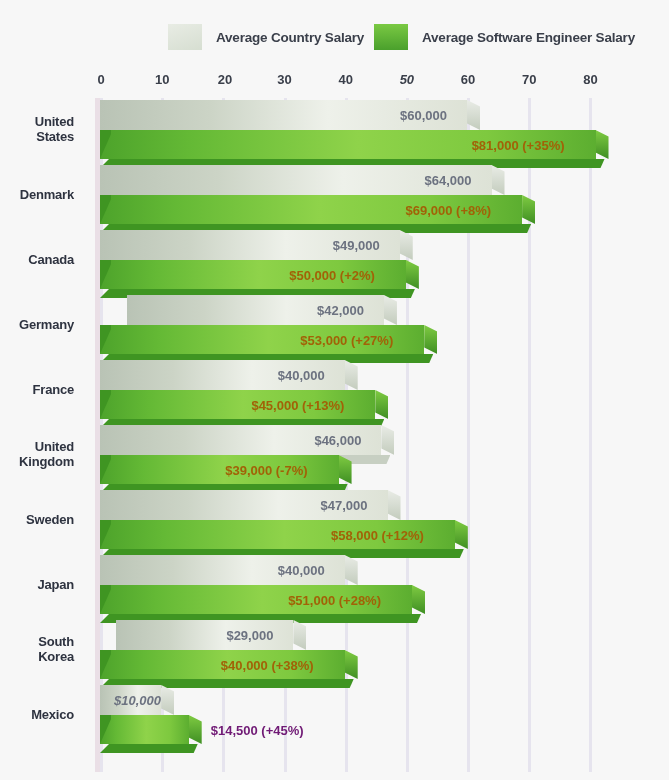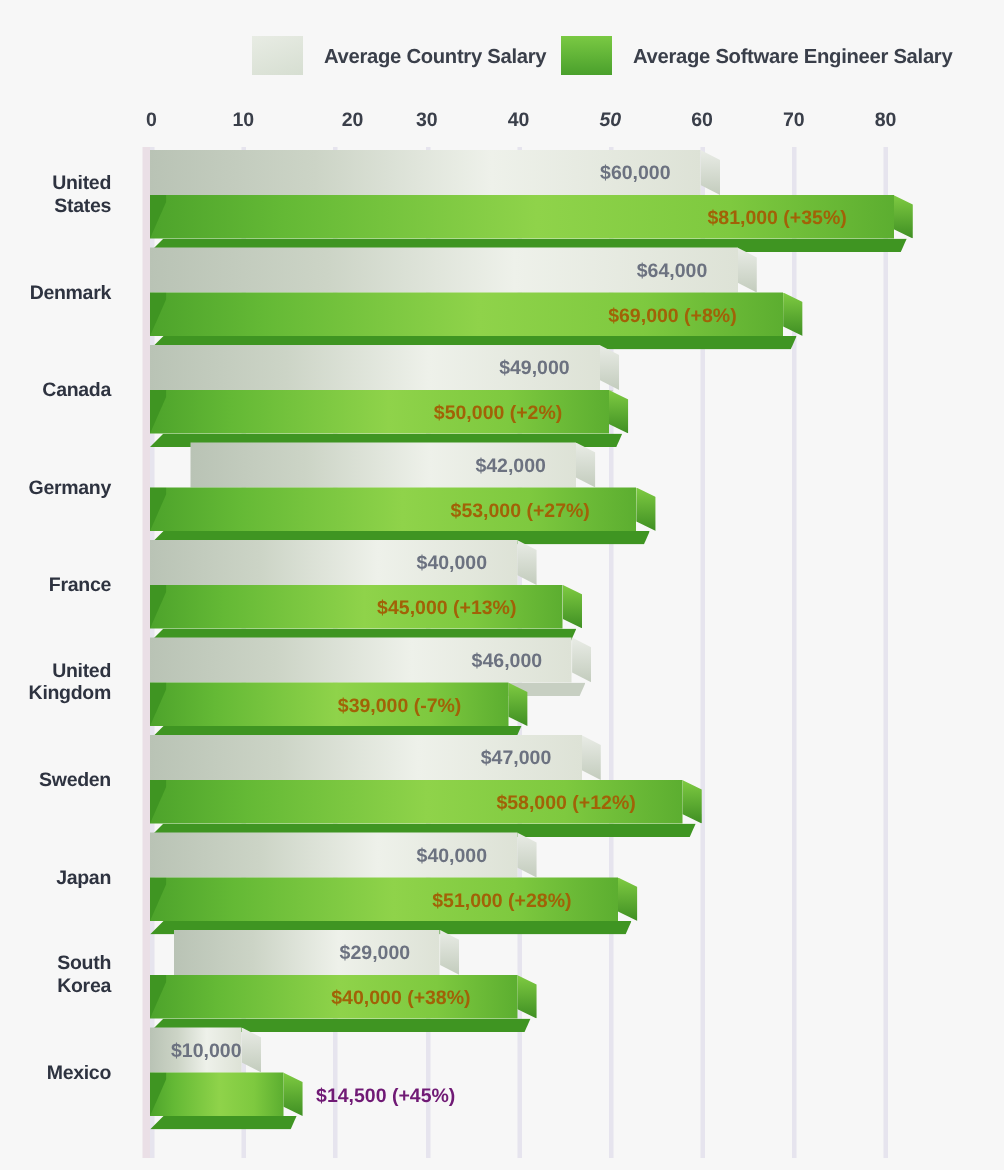--- a/index.html
+++ b/index.html
@@ -126,21 +126,21 @@
         <div class="gridline" style="left: 183.529px;"></div>
         <div class="gridline" style="left: 244.706px;"></div>
         <div class="gridline" style="left: 305.882px;"></div>
         <div class="gridline" style="left: 367.059px;"></div>
         <div class="gridline" style="left: 428.235px;"></div>
         <div class="gridline" style="left: 489.412px;"></div>
       </div>
     <div class="axis-labels" id="axis-labels">
         <div class="axis-tick-label" style="left: 1px;">0</div>
         <div class="axis-tick-label" style="left: 62.1765px;">10</div>
-        <div class="axis-tick-label" style="left: 135px; text-align: right;">20</div>
+        <div class="axis-tick-label" style="left: 125px; text-align: right;">20</div>
         <div class="axis-tick-label" style="left: 184.529px;">30</div>
         <div class="axis-tick-label" style="left: 245.706px;">40</div>
         <div class="axis-tick-label" style="left: 306.882px; font-style: italic;">50</div>
         <div class="axis-tick-label" style="left: 368.059px;">60</div>
         <div class="axis-tick-label" style="left: 429.235px;">70</div>
         <div class="axis-tick-label" style="left: 490.412px;">80</div>
       </div>
     <div class="rows" id="rows">
         <div class="row" style="top: 0px;">
           <div class="cat-label" style="top: 16px;">
@@ -304,21 +304,21 @@
             <div class="bar-body" style="width: 244.706px;"></div>
             <div class="bar-notch"></div>
             <div class="bar-cap" style="left: 244.706px;"></div>
             <div class="bar-value">$40,000 (+38%)</div>
           </div>
         </div>
         <div class="row" style="top: 585px;">
           <div class="cat-label" style="top: 24px;">
             <span>Mexico</span>
           </div>
-          <div class="bar bar-grey" style="width: 61.1765px;">
+          <div class="bar bar-grey" style="width: 61.1765px; font-style: italic;">
             <div class="bar-foot" style="width: 70.1765px; top: 30px;"></div>
             <div class="bar-body" style="width: 61.1765px;"></div>
             <div class="bar-cap" style="left: 61.1765px;"></div>
             <div class="bar-value" style="left: 14px; right: auto;">$10,000</div>
           </div>
           <div class="bar bar-green" style="width: 88.7059px;">
             <div class="bar-foot" style="width: 97.7059px; top: 29px;"></div>
             <div class="bar-body" style="width: 88.7059px;"></div>
             <div class="bar-notch"></div>
             <div class="bar-cap" style="left: 88.7059px;"></div>

